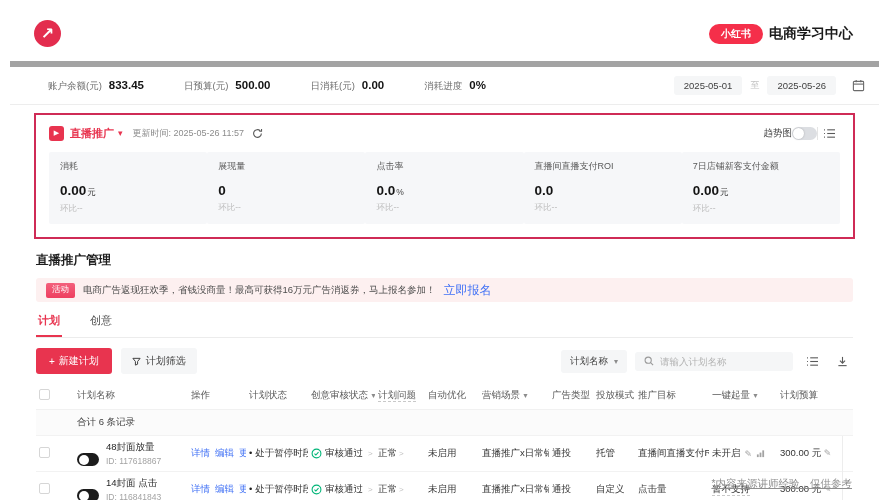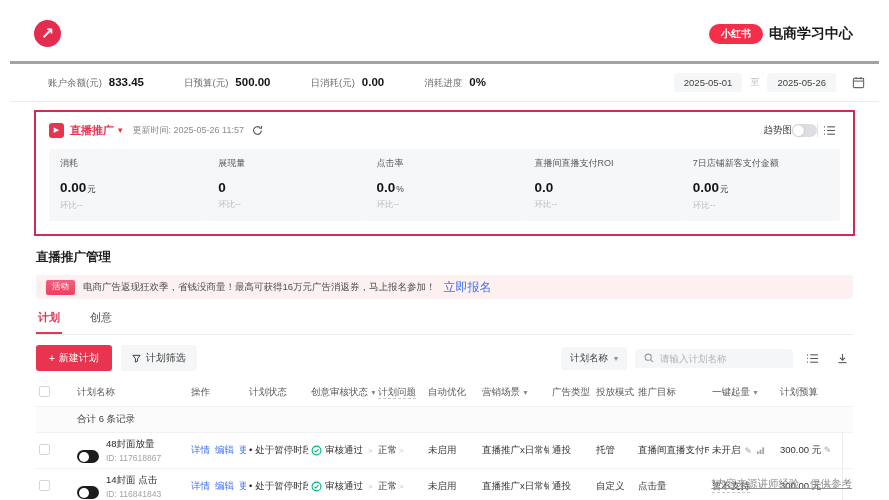--- a/index.html
+++ b/index.html
@@ -12,21 +12,21 @@
   .hd { display:flex; justify-content:space-between; align-items:center; padding:20px 36px 14px 34px; }
   .hd-left { display:flex; align-items:center; gap:8px; }
   .logo-circle { width:27px; height:27px; border-radius:50%; background:#e32d4e; color:#fff;
     display:flex; align-items:center; justify-content:center; font-size:16px; font-weight:bold; }
   .page-title { font-size:26px; font-weight:900; color:#141414; letter-spacing:1px; }
   .brand { display:flex; align-items:center; gap:6px; }
   .brand-badge { background:#f52f4a; color:#fff; font-size:10px; font-weight:bold;
     padding:3px 12px; border-radius:10px; }
   .brand-name { font-size:14px; font-weight:800; color:#1a1a1a; }
   
-  .acct { margin:0 10px; border-top:3px solid #a3a3a3; border-bottom:1px solid #ededed;
+  .acct { margin:0 10px; border-top:6px solid #a3a3a3; border-bottom:1px solid #ededed;
     display:flex; align-items:center; padding:9px 14px 9px 38px; }
   .acct-item { display:flex; align-items:baseline; gap:7px; margin-right:40px; white-space:nowrap; }
   .acct-label { font-size:9.5px; color:#6e6e6e; }
   .acct-value { font-size:11.5px; font-weight:bold; color:#141414; }
   .acct-spacer { flex:1; }
   .daterange { display:flex; align-items:center; gap:8px; }
   .date-pill { background:#f5f6f7; border-radius:3px; padding:4px 10px; font-size:9.5px; color:#404040; }
   .date-sep { font-size:9px; color:#c3c3c3; }
   .cal-icon { color:#6b6b6b; display:flex; margin-left:8px; }
   

